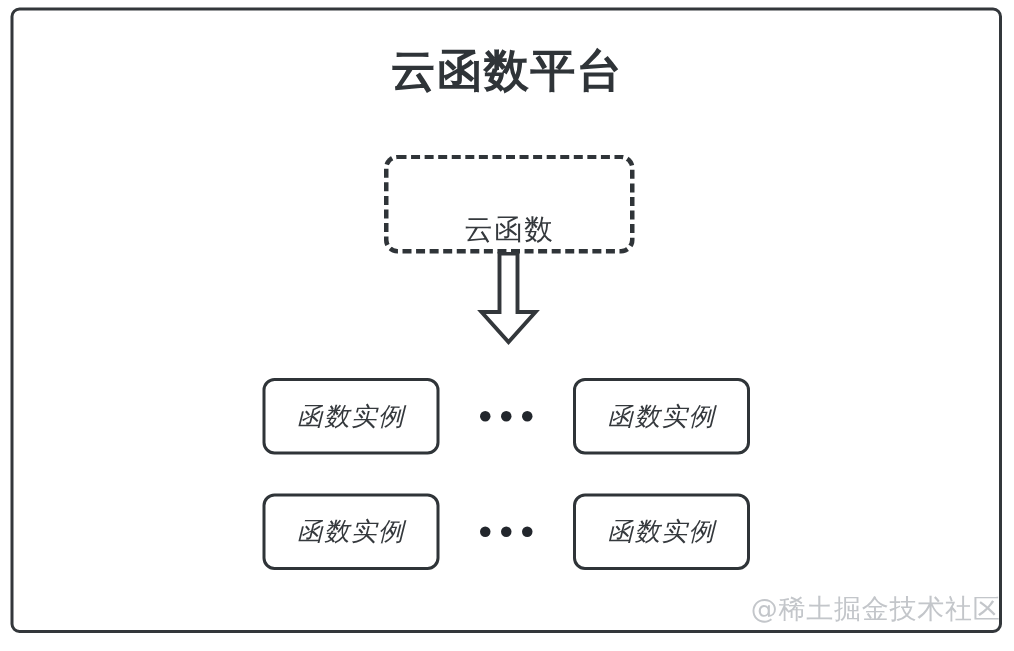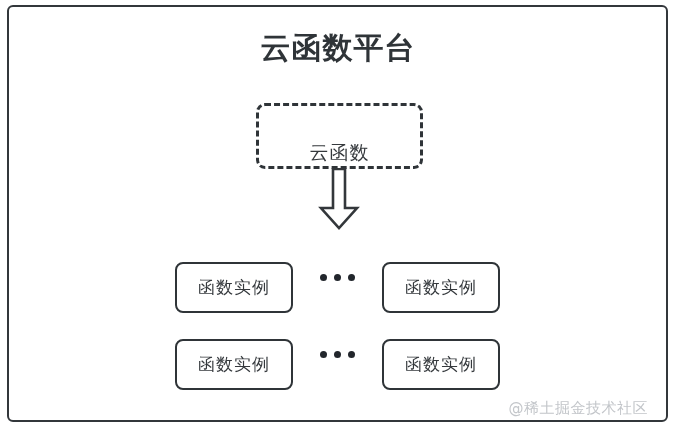--- a/index.html
+++ b/index.html
@@ -79,30 +79,31 @@
     position: absolute;
     left: 175px;
     width: 325px;
     height: 51px;
   }
   #instance-row-1 { top: 252px; }
   #instance-row-2 { top: 329px; }
 
   .instance-box {
     position: absolute;
-    top: 10px;
+    top: 0;
     width: 118px;
     height: 51px;
     box-sizing: border-box;
     border: 2.5px solid #2f3438;
     border-radius: 8px;
     background: #ffffff;
     display: flex;
     align-items: center;
     justify-content: center;
+    font-style: italic;
   }
   .instance-box.left  { left: 0px; }
   .instance-box.right { left: 207px; }
   .instance-box .box-label {
     font-size: 17px;
     color: #35393d;
     letter-spacing: 1px;
     white-space: nowrap;
   }
 
@@ -120,23 +121,23 @@
   .row-ellipsis .dot {
     width: 7px;
     height: 7px;
     border-radius: 50%;
     background: #22262c;
   }
 
   
   #watermark {
     position: absolute;
-    right: 28px;
+    right: 9px;
     bottom: 16px;
-    font-size: 15px;
+    font-size: 18px;
     color: #c3c6ca;
     letter-spacing: 0.5px;
     white-space: nowrap;
   }
 </style>
 </head>
 <body>
 
 <div id="diagram-canvas">
 

